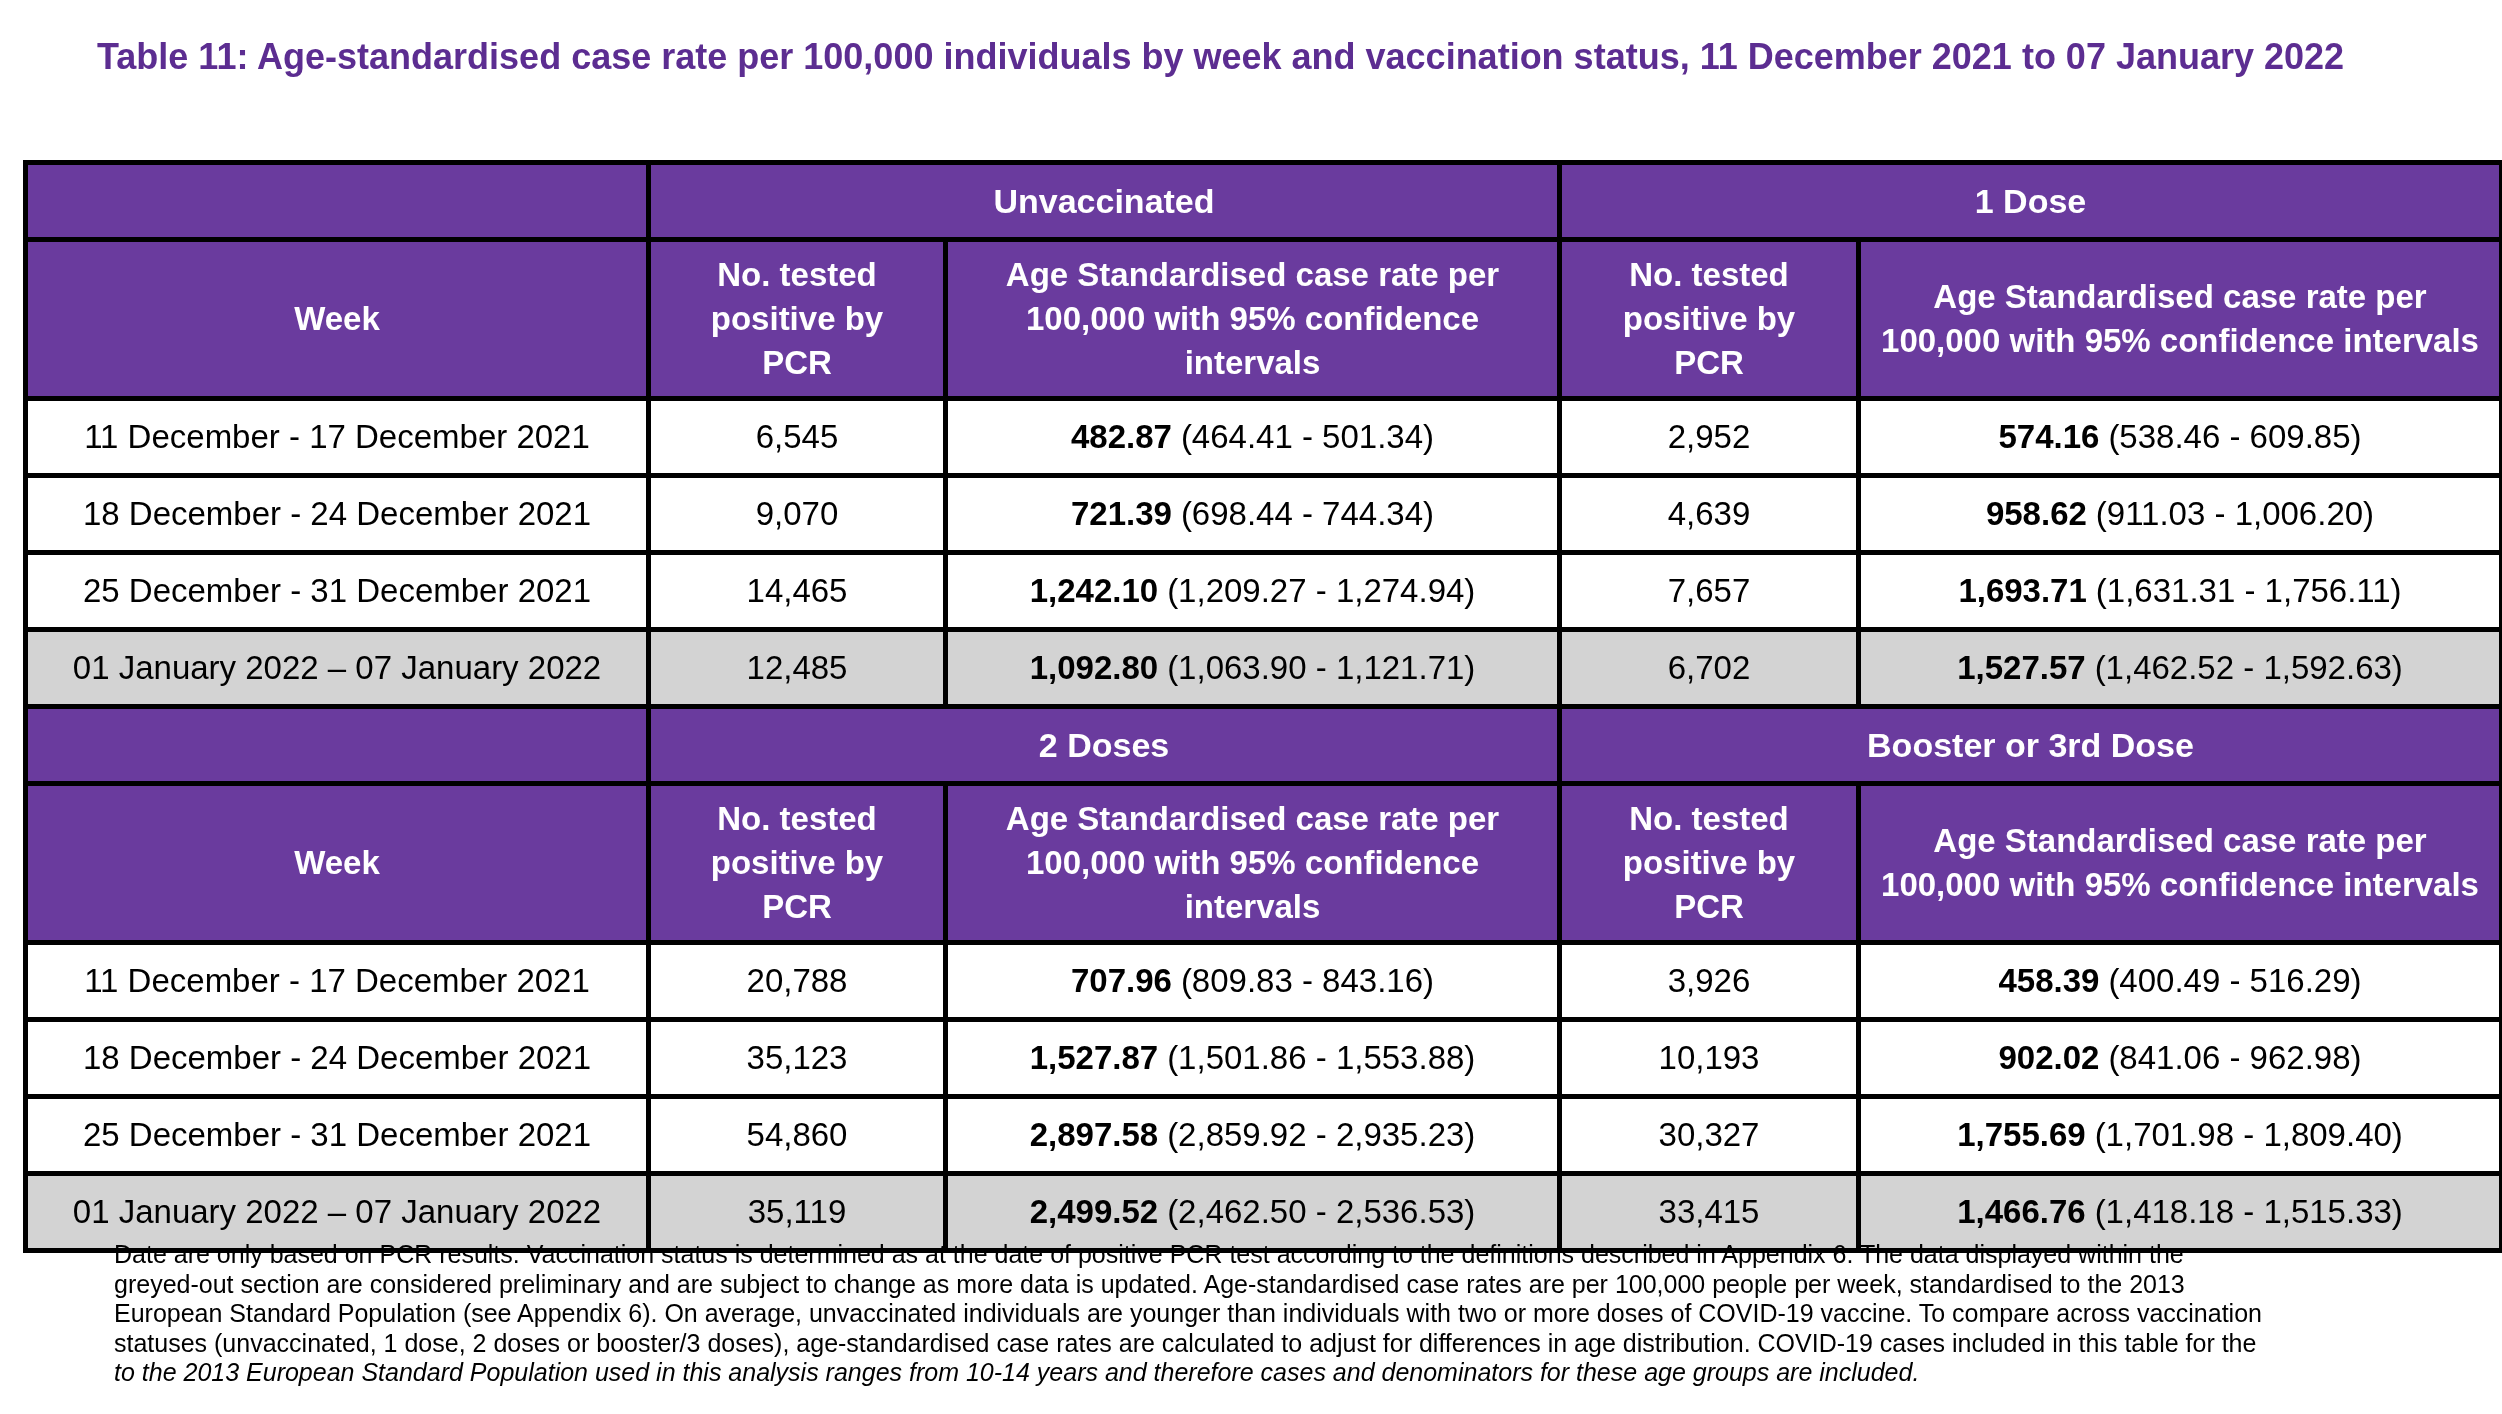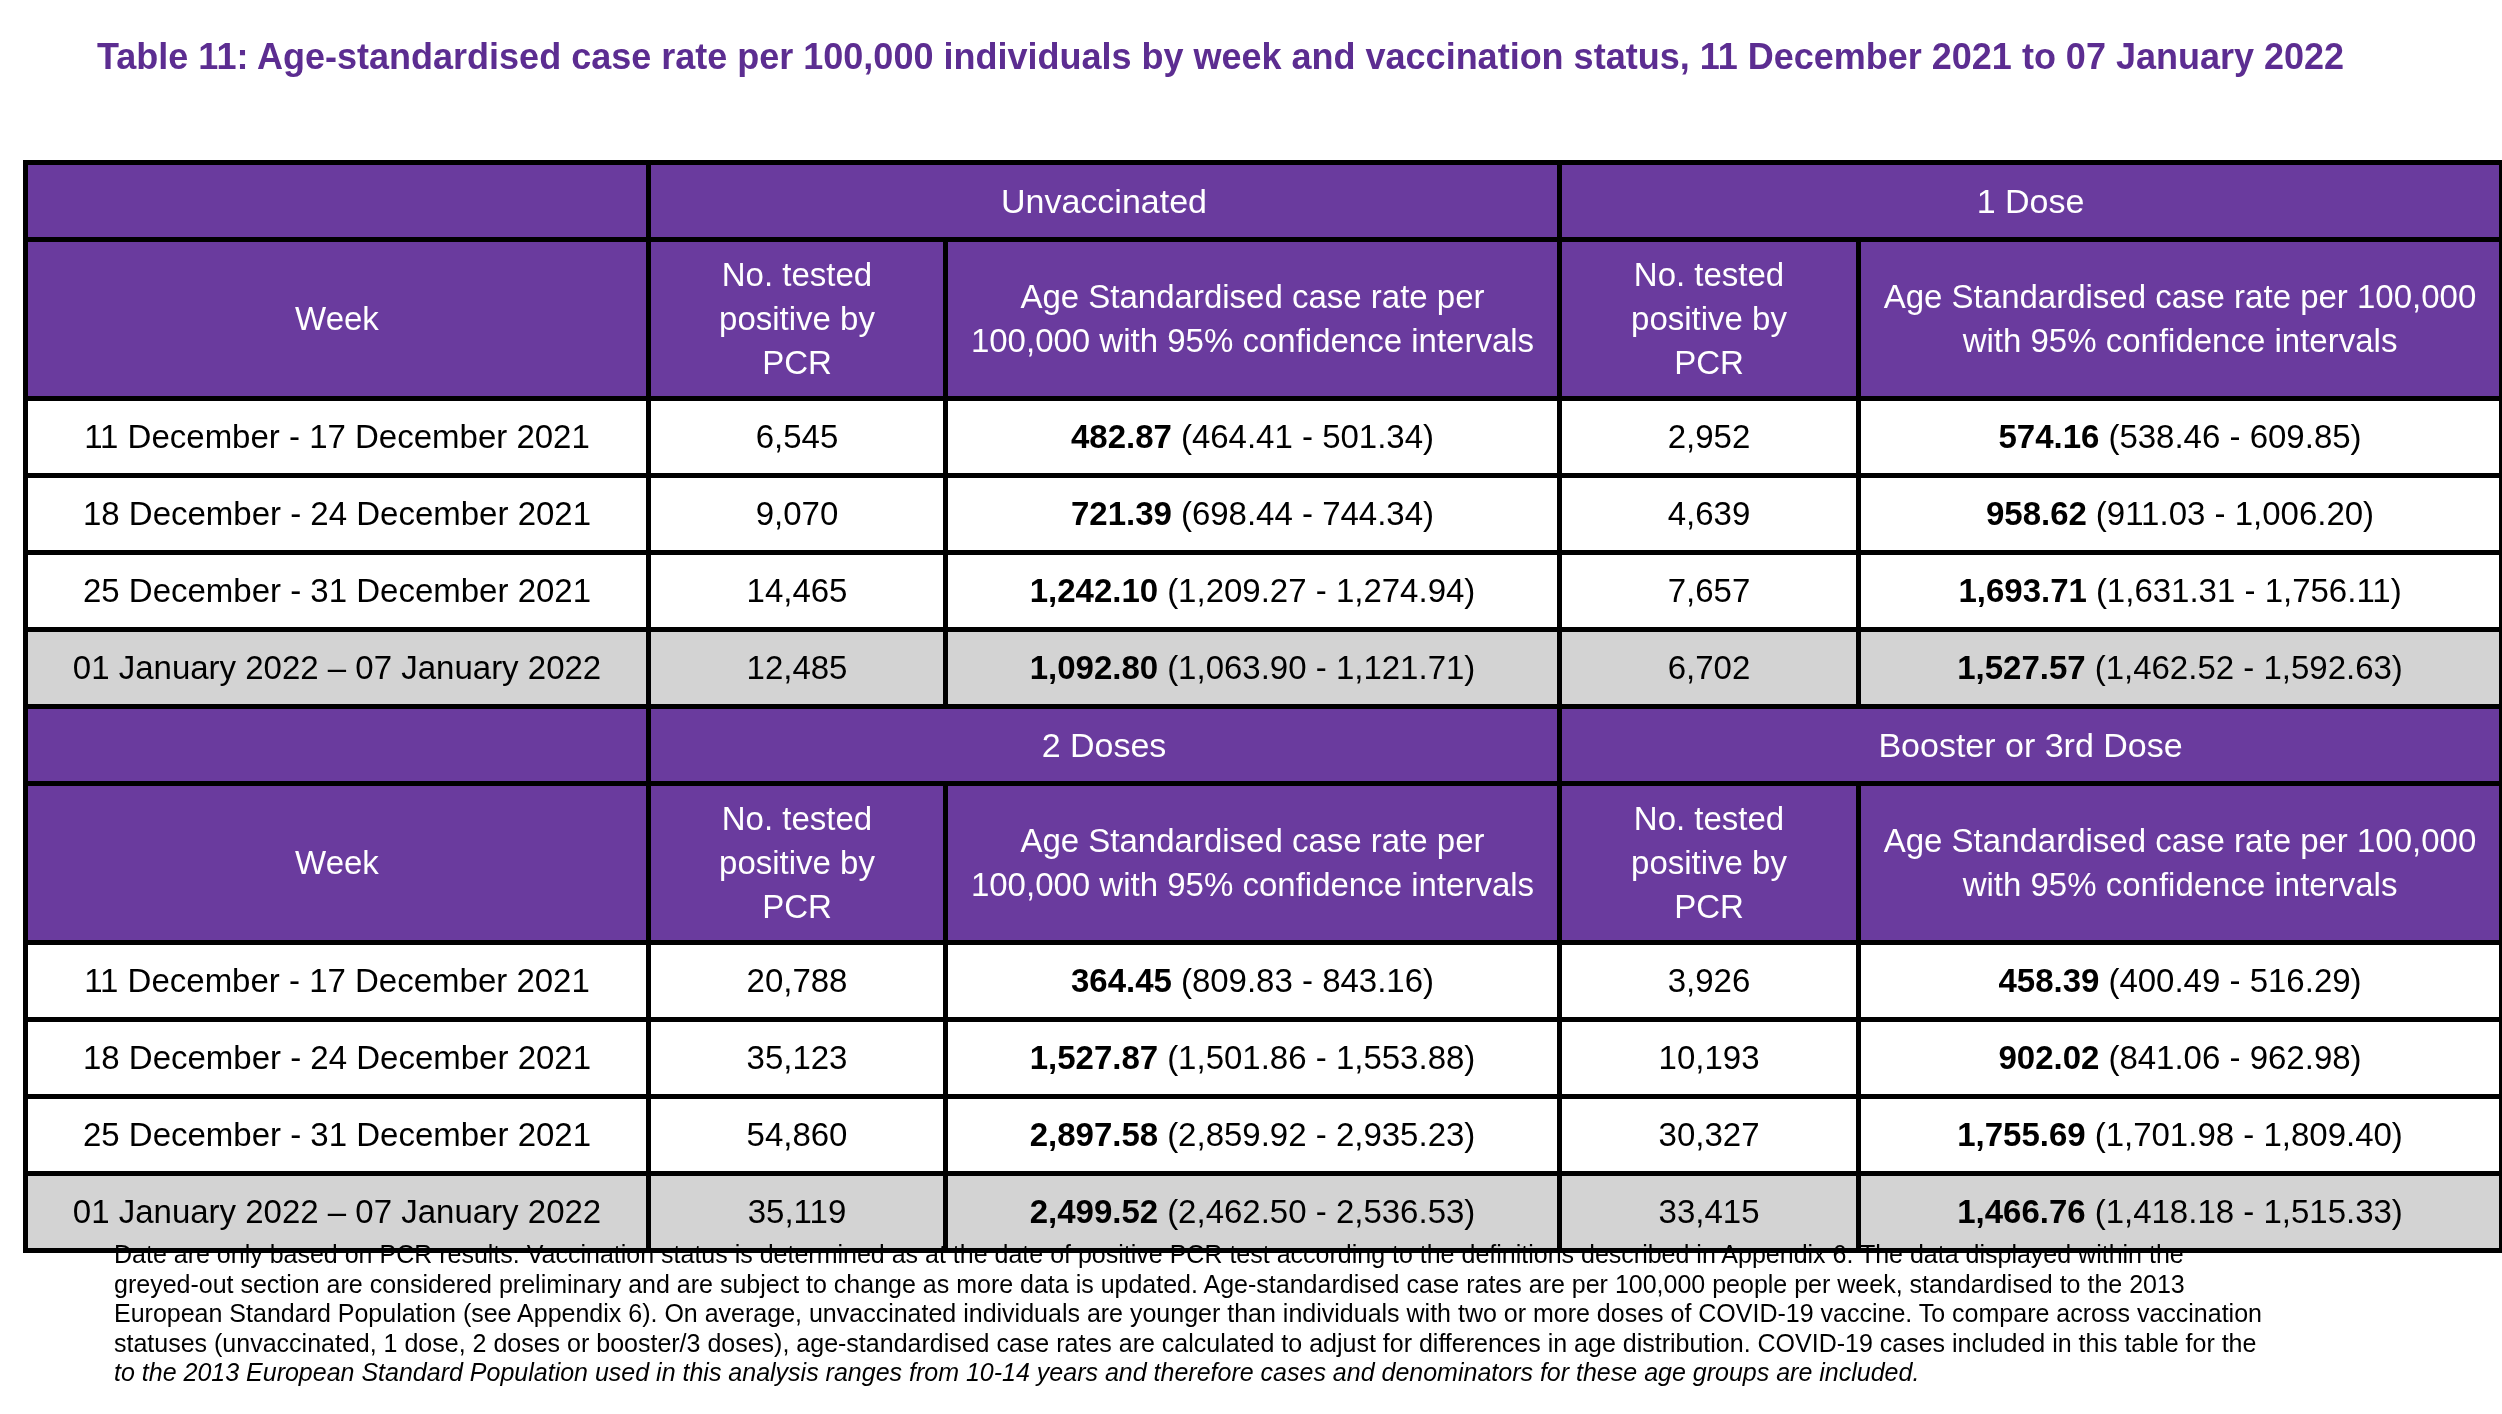--- a/index.html
+++ b/index.html
@@ -33,21 +33,21 @@
   }
   table.data td {
     border: 5px solid var(--border, #000000);
     text-align: center;
     vertical-align: middle;
     overflow: hidden;
   }
   .hdr {
     background: var(--header-bg, #6A3B9E);
     color: var(--header-text, #FFFFFF);
-    font-weight: 400;
+    font-weight: 700;
   }
   .group-row td { height: 70px; font-size: 34px; }
   .colhdr-row td { height: 152px; font-size: 33px; line-height: 44px; }
   .hdr-count { padding: 0 30px; }
   .hdr-rate  { padding: 0 20px; }
   .data-row td { height: 70px; font-size: 33px; background: #ffffff; }
   .data-row td.week-cell { padding: 0 8px; text-align: center; }
   .data-row.grey td { background: var(--grey-row-bg, #D3D3D3); }
   .rate-val { font-weight: 700; }
   .ci { margin-left: 9px; }
@@ -130,21 +130,21 @@
         <td class="hdr">Week</td>
         <td class="hdr hdr-count">No. tested positive by PCR</td>
         <td class="hdr hdr-rate">Age Standardised case rate per 100,000 with 95% confidence intervals</td>
         <td class="hdr hdr-count">No. tested positive by PCR</td>
         <td class="hdr hdr-rate">Age Standardised case rate per 100,000 with 95% confidence intervals</td>
       </tr>
 
       <tr class="data-row">
         <td class="week-cell">11 December - 17 December 2021</td>
         <td>20,788</td>
-        <td><span class="rate-val">364.45</span><span class="ci">(809.83 - 843.16)</span></td>
+        <td><span class="rate-val">707.96</span><span class="ci">(809.83 - 843.16)</span></td>
         <td>3,926</td>
         <td><span class="rate-val">458.39</span><span class="ci">(400.49 - 516.29)</span></td>
       </tr>
       <tr class="data-row">
         <td class="week-cell">18 December - 24 December 2021</td>
         <td>35,123</td>
         <td><span class="rate-val">1,527.87</span><span class="ci">(1,501.86 - 1,553.88)</span></td>
         <td>10,193</td>
         <td><span class="rate-val">902.02</span><span class="ci">(841.06 - 962.98)</span></td>
       </tr>

